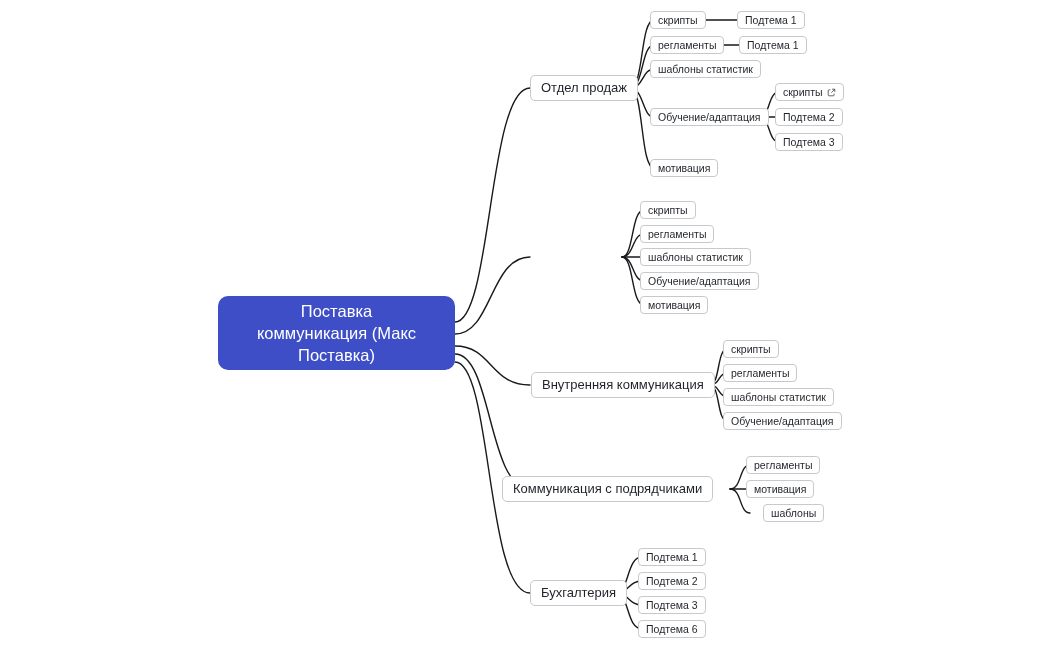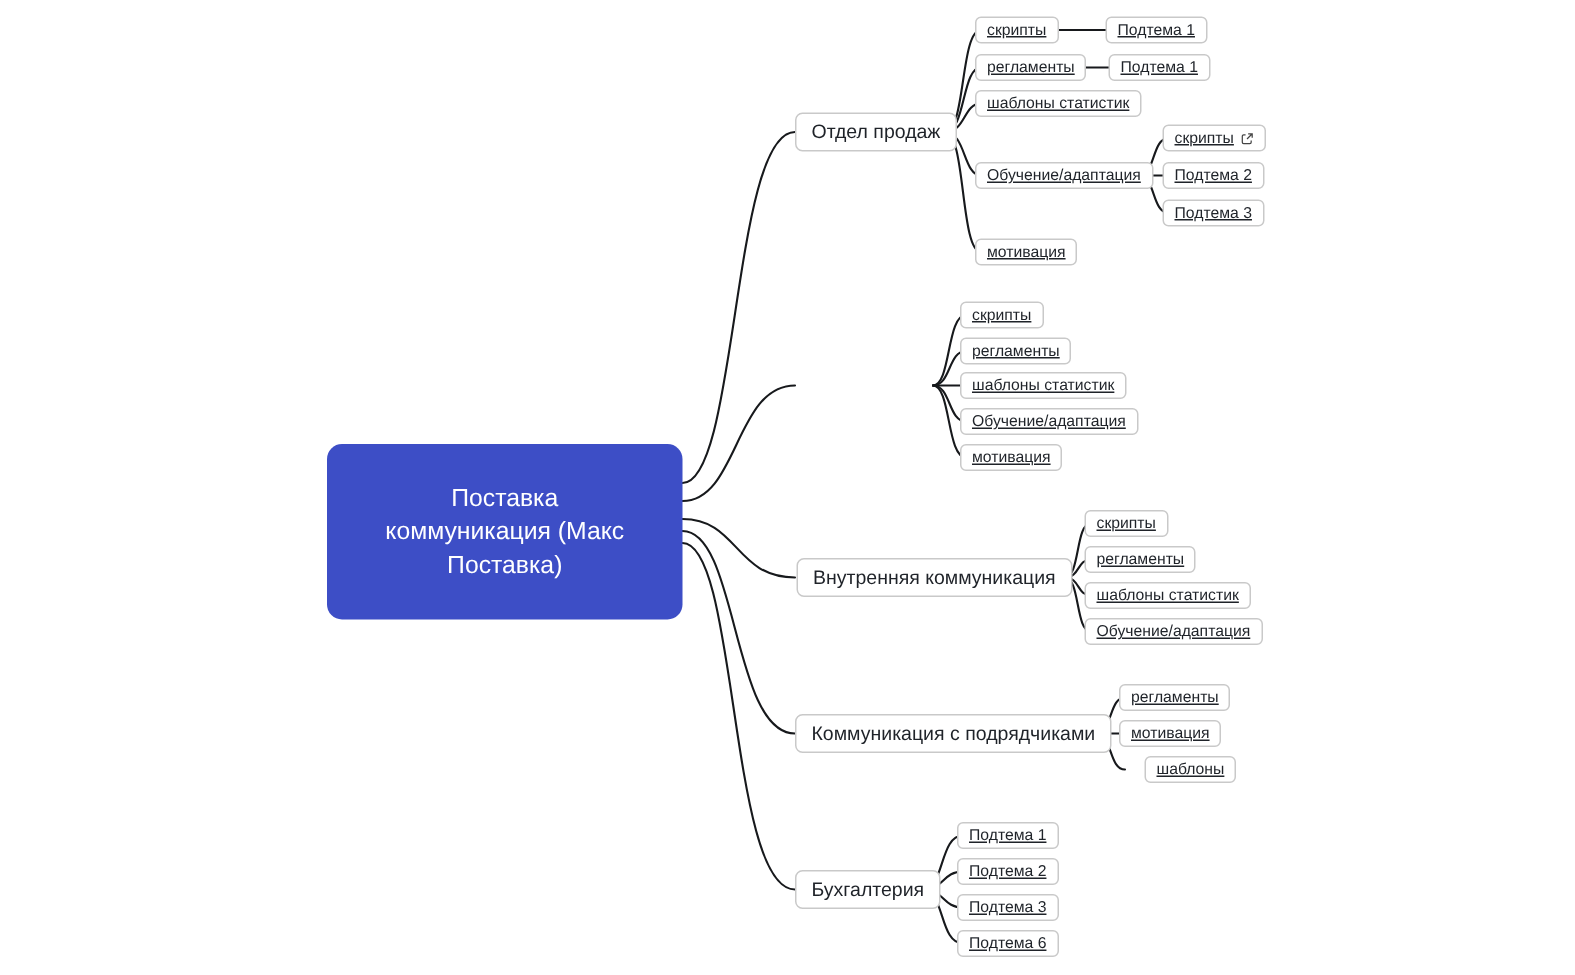--- a/index.html
+++ b/index.html
@@ -6,23 +6,23 @@
     --root-bg:#3d4ec6; --root-text:#ffffff; --node-bg:#ffffff;
     --node-border:#c9c9c9; --node-text:#1f2329; --line:#17191c; --canvas-bg:#ffffff;
   }
   html,body{margin:0;padding:0;}
   body{background:var(--canvas-bg);font-family:"Liberation Sans",sans-serif;}
   .canvas{position:relative;width:1050px;height:650px;overflow:hidden;background:var(--canvas-bg);}
   svg.links{position:absolute;left:0;top:0;}
   svg.links path{stroke:var(--line);stroke-width:1.4;fill:none;stroke-linecap:round;}
   .node{position:absolute;background:var(--node-bg);border:1px solid var(--node-border);
         border-radius:4px;color:var(--node-text);white-space:nowrap;box-sizing:border-box;}
-  .leaf{height:18px;padding:0 7px;font-size:10.5px;display:flex;align-items:center;gap:4px;text-decoration:underline;}
+  .leaf{height:18px;padding:0 7px;font-size:10.5px;display:flex;align-items:center;gap:4px;}
   .branch{height:26px;line-height:24px;padding:0 10px;font-size:13px;font-weight:normal;border-radius:5px;}
-  .root-node{left:218px;top:296px;width:237px;height:117px;background:var(--root-bg);
+  .root-node{left:218px;top:296px;width:237px;height:74px;background:var(--root-bg);
         color:var(--root-text);border:none;border-radius:10px;display:flex;flex-direction:column;
         align-items:center;justify-content:center;font-size:16.5px;line-height:1.35;text-align:center;}
   .icon{display:inline-flex;align-items:center;color:#444;}
 </style>
 </head>
 <body>
 
 <div class="canvas">
 
   <svg class="links" width="1050" height="650">
@@ -96,21 +96,21 @@
   <div class="node leaf" style="left:640px;top:248px">шаблоны статистик</div>
   <div class="node leaf" style="left:640px;top:272px">Обучение/адаптация</div>
   <div class="node leaf" style="left:640px;top:296px">мотивация</div>
 
   <div class="node branch" style="left:531px;top:372px">Внутренняя коммуникация</div>
   <div class="node leaf" style="left:723px;top:340px">скрипты</div>
   <div class="node leaf" style="left:723px;top:364px">регламенты</div>
   <div class="node leaf" style="left:723px;top:388px">шаблоны статистик</div>
   <div class="node leaf" style="left:723px;top:412px">Обучение/адаптация</div>
 
-  <div class="node branch" style="left:530px;top:476px">Коммуникация с подрядчиками</div>
+  <div class="node branch" style="left:502px;top:476px">Коммуникация с подрядчиками</div>
   <div class="node leaf" style="left:746px;top:456px">регламенты</div>
   <div class="node leaf" style="left:746px;top:480px">мотивация</div>
   <div class="node leaf" style="left:763px;top:504px">шаблоны</div>
 
   <div class="node branch" style="left:530px;top:580px">Бухгалтерия</div>
   <div class="node leaf" style="left:638px;top:548px">Подтема 1</div>
   <div class="node leaf" style="left:638px;top:572px">Подтема 2</div>
   <div class="node leaf" style="left:638px;top:596px">Подтема 3</div>
   <div class="node leaf" style="left:638px;top:620px">Подтема 6</div>
 

